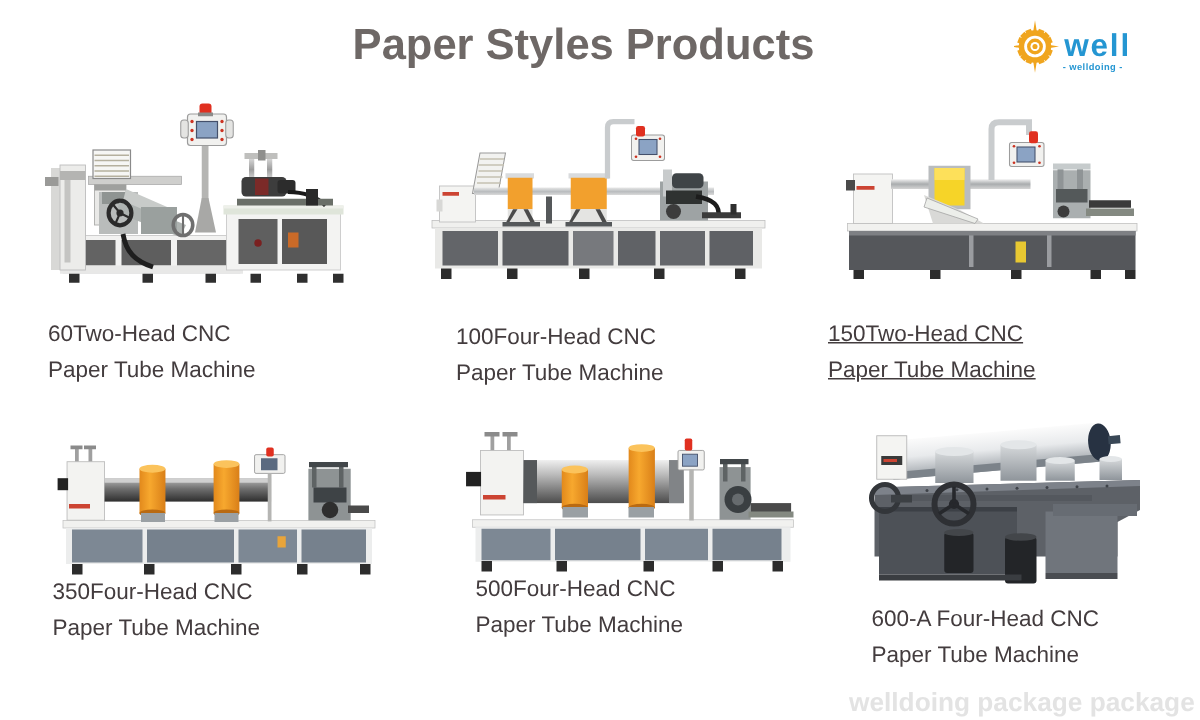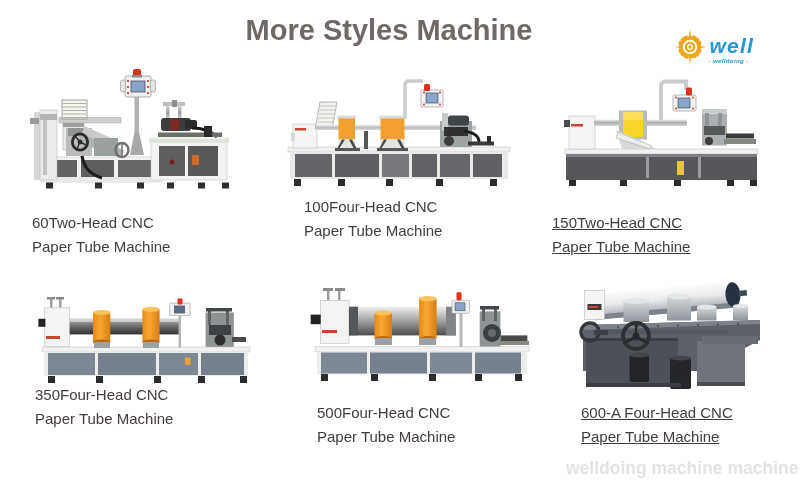--- a/index.html
+++ b/index.html
@@ -2,25 +2,25 @@
 <html><head>
 <meta charset="utf-8">
 <style>
 html,body{margin:0;padding:0;}
 body{width:800px;height:480px;background:#fff;position:relative;overflow:hidden;
      font-family:"Liberation Sans",sans-serif;}
 .abs{position:absolute;}
 .title{left:0;width:778px;top:14px;text-align:center;font-size:29px;font-weight:bold;color:#6e6866;letter-spacing:0px;}
 .cap{color:#433c3e;font-size:15px;line-height:24px;}
 .wm{left:566px;top:458px;width:235px;font-size:17.5px;font-weight:bold;color:#e3e3e3;text-align:left;white-space:nowrap;}
-.logo{left:676px;top:20px;width:120px;height:48px;font-style:italic;}
+.logo{left:676px;top:4px;width:120px;height:48px;}
 </style>
 </head>
 <body>
-<div class="abs title">More Styles Machine</div>
+<div class="abs title">Paper Styles Products</div>
 
 <div class="abs logo">
 <svg width="124" height="50" viewBox="0 0 124 50">
   <g fill="#f0a51e">
     <g>
       <rect x="12" y="15" width="4" height="24" transform="rotate(22 14 27)"></rect>
       <rect x="12" y="15" width="4" height="24" transform="rotate(45 14 27)"></rect>
       <rect x="12" y="15" width="4" height="24" transform="rotate(67 14 27)"></rect>
       <rect x="12" y="15" width="4" height="24" transform="rotate(112 14 27)"></rect>
       <rect x="12" y="15" width="4" height="24" transform="rotate(135 14 27)"></rect>
@@ -502,19 +502,19 @@
  <ellipse cx="61.2" cy="77" rx="9.75" ry="2.4" fill="#43464a"></ellipse>
  <rect x="92" y="80" width="21" height="31" rx="2" fill="#232528"></rect>
  <ellipse cx="102.5" cy="80" rx="10.5" ry="2.5" fill="#43464a"></ellipse>
 
  <rect x="8" y="105" width="95" height="4" fill="#3a3d41"></rect>
  <rect x="119" y="104" width="48" height="4" fill="#4a4d52"></rect>
 </svg>
 </div>
 
 <div class="abs cap" style="left:32px;top:211px;width:200px;">60Two-Head CNC<br>Paper Tube Machine</div>
-<div class="abs cap" style="left:304px;top:195px;width:200px;">100Four-Head CNC<br>Paper Tube Machine</div>
+<div class="abs cap" style="left:304px;top:213px;width:200px;">100Four-Head CNC<br>Paper Tube Machine</div>
 <div class="abs cap" style="left:552px;top:211px;width:200px;text-decoration:underline;">150Two-Head CNC<br>Paper Tube Machine</div>
 <div class="abs cap" style="left:35px;top:383px;width:200px;">350Four-Head CNC<br>Paper Tube Machine</div>
-<div class="abs cap" style="left:317px;top:401px;width:200px;">500Four-Head CNC<br>Paper Tube Machine</div>
-<div class="abs cap" style="left:581px;top:401px;width:200px;text-decoration:underline;">600-A Four-Head CNC<br>Paper Tube Machine</div>
-
-<div class="abs wm">welldoing machine machine</div>
+<div class="abs cap" style="left:317px;top:381px;width:200px;">500Four-Head CNC<br>Paper Tube Machine</div>
+<div class="abs cap" style="left:581px;top:401px;width:200px;">600-A Four-Head CNC<br>Paper Tube Machine</div>
+
+<div class="abs wm">welldoing package package</div>
 
 </body></html>

